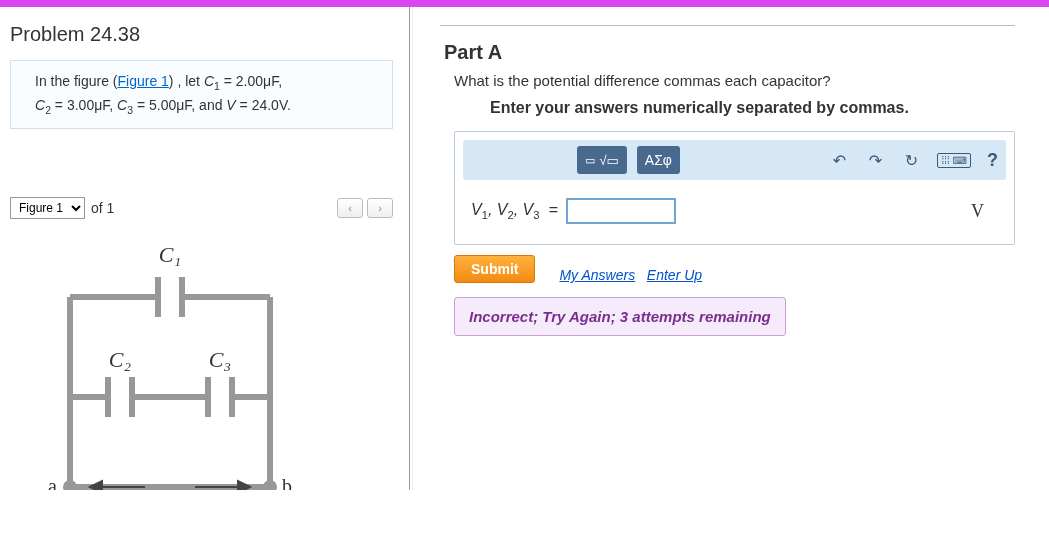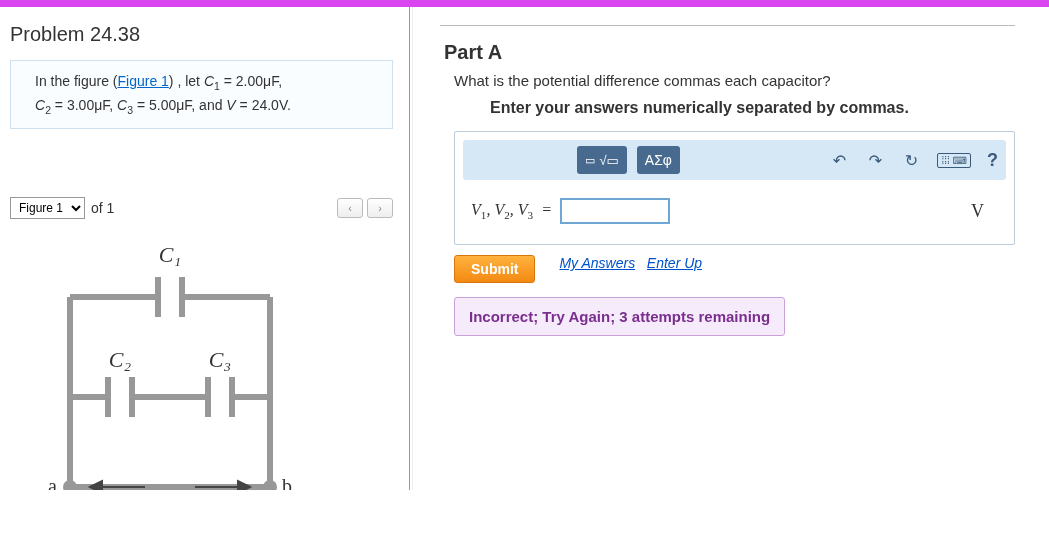--- a/index.html
+++ b/index.html
@@ -166,21 +166,21 @@
     color: #3a5a7a;
     font-size: 18px;
     font-weight: bold;
   }
   .input-row {
     display: flex;
     align-items: center;
     padding: 18px 16px 6px 16px;
   }
   .input-label {
-    font-family: Liberation Serif, serif;
+    font-family: Liberation Sans, sans-serif;
     font-style: italic;
     font-size: 16px;
     margin-right: 8px;
     white-space: nowrap;
   }
   .input-label .ss { font-size: 0.7em; vertical-align: sub; font-style: normal; }
   .answer-input {
     width: 110px;
     height: 26px;
     border: 2px solid #6fa6d6;
@@ -189,21 +189,21 @@
   }
   .unit-label {
     margin-left: auto;
     font-family: 'Times New Roman', serif;
     font-size: 18px;
     padding-right: 14px;
   }
   .submit-row {
     margin: 10px 0 0 14px;
     display: flex;
-    align-items: flex-start;
+    align-items: flex-end;
     gap: 24px;
   }
   .submit-btn {
     background: linear-gradient(#ffb23e,#f38a12);
     color: #fff;
     font-weight: bold;
     border: 1px solid #d9760a;
     border-radius: 3px;
     padding: 5px 16px;
     font-size: 14px;
@@ -213,20 +213,21 @@
   .feedback-box {
     margin: 14px 0 0 14px;
     border: 1px solid #c9a0d8;
     background: #f6ebfb;
     color: #7a2f8f;
     font-weight: bold;
     font-size: 15px;
     padding: 10px 14px;
     border-radius: 3px;
     display: inline-block;
+    font-style: italic;
   }
   svg text { font-family: 'Times New Roman', serif; }
 </style>
 </head>
 <body>
 
 <div class="page">
 
   <div class="left-col">
     <div class="problem-title">Problem 24.38</div>

